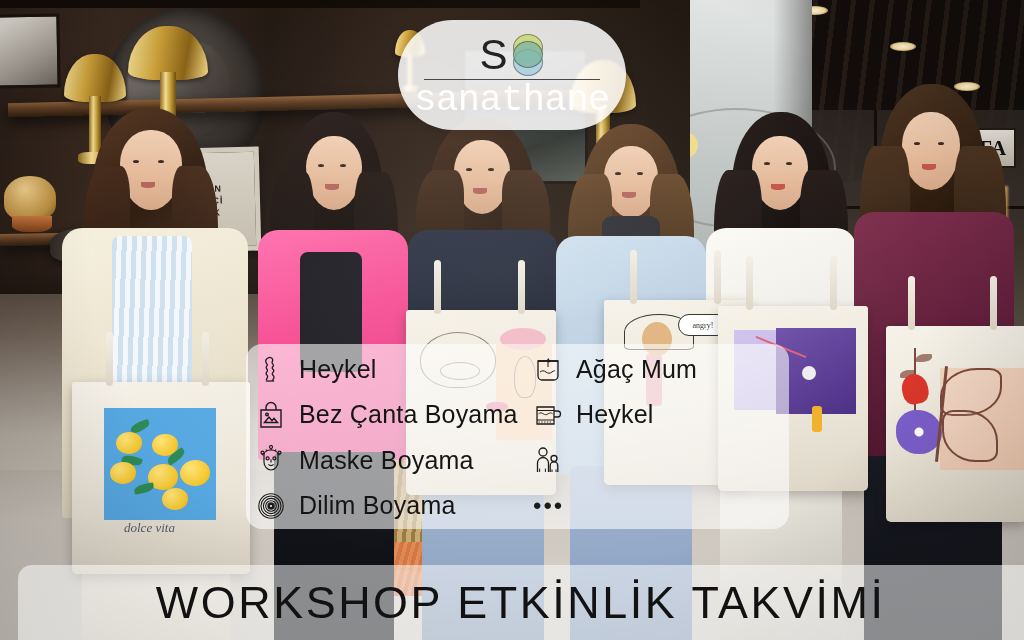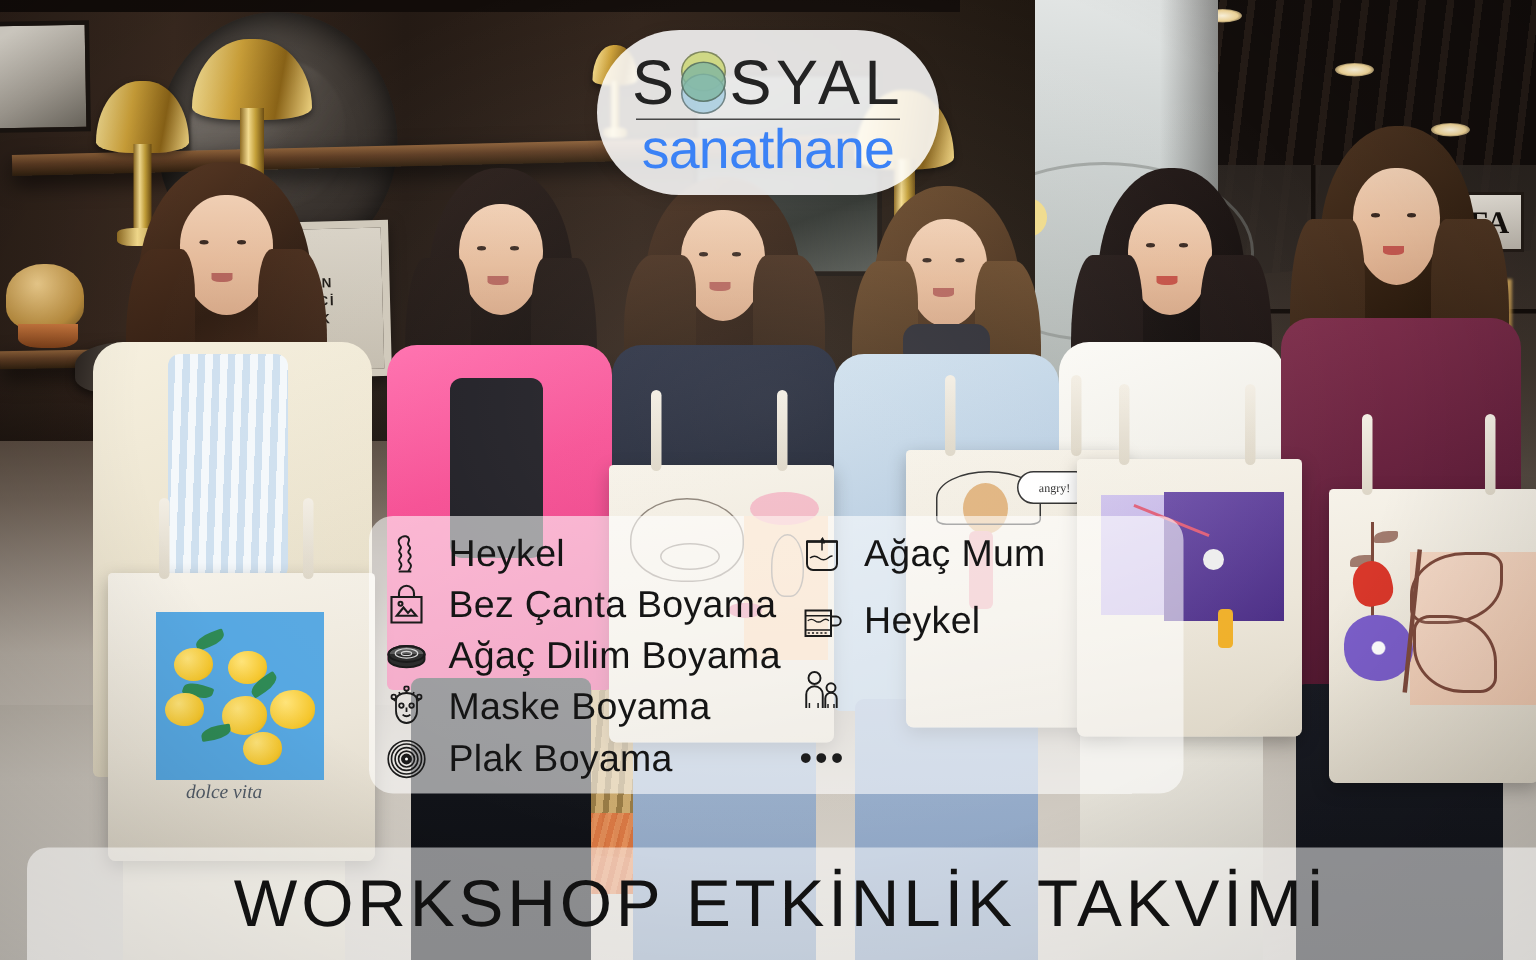--- a/index.html
+++ b/index.html
@@ -318,22 +318,22 @@
     position: absolute; left: 1px; width: 30px; height: 27px; border-radius: 50%;
     border: 1.2px solid rgba(60,70,60,.55);
   }
   .logo-ovals i.top { top: 0; background: rgba(206,216,126,.92); }
   .logo-ovals i.bot { bottom: 0; background: rgba(168,206,225,.85); }
   .logo-ovals i.mid { top: 7.5px; height: 27px; background: rgba(126,181,160,.80); }
   .logo-rule {
     width: 176px; height: 1px; background: #2b2b2b; opacity: .85; margin: 2px 0 1px;
   }
   .logo-sub {
-    font-family: Liberation Sans, sans-serif;
-    font-size: 37px; color: #3b82f6; letter-spacing: -.5px; line-height: 1.05;
+    font-family: Liberation Mono, monospace;
+    font-size: 37px; color: #ffffff; letter-spacing: -.5px; line-height: 1.05;
     font-weight: 400;
   }
 
   
   .list-panel {
     position: absolute; left: 246px; top: 344px; width: 543px; height: 185px;
     background: rgba(255,255,255,.58);
     border-radius: 16px;
     backdrop-filter: blur(.5px);
   }
@@ -605,21 +605,20 @@
   </div>
 
   <div class="logo-pill">
     <div class="logo-top">
       <span class="logo-word thin">S</span>
       <span class="logo-ovals">
         <i class="top"></i>
           <i class="bot"></i>
           <i class="mid"></i>
       </span>
-      <span class="logo-word thin">SYAL</span>
     </div>
     <div class="logo-rule"></div>
     <div class="logo-sub">sanathane</div>
   </div>
 
   <div class="list-panel"></div>
   <div class="list-cols">
 
     <div class="col left">
 
@@ -639,32 +638,20 @@
           <svg viewBox="0 0 30 30" fill="none" stroke="#1b1b1b" stroke-width="1.4">
             <path d="M5 10h20v17H5z"></path>
             <path d="M10 10V7.5a5 5 0 0 1 10 0V10"></path>
             <path d="M8.5 22.5l4.5-5.5 3 3.6 2-2.2 3.5 4.1z"></path>
             <circle cx="11" cy="14.5" r="1.3"></circle>
           </svg>
         </span>
         <span class="label">Bez Çanta Boyama</span>
       </div>
 
-      <div class="row">
-        <span class="ic">
-          <svg viewBox="0 0 30 30" fill="none" stroke="#1b1b1b" stroke-width="1.3">
-            <ellipse cx="15" cy="13" rx="12" ry="5.3" fill="#5a5a5a"></ellipse>
-            <path d="M3 13v3.6c0 2.9 5.4 5.3 12 5.3s12-2.4 12-5.3V13" fill="#2c2c2c"></path>
-            <ellipse cx="15" cy="13" rx="12" ry="5.3"></ellipse>
-            <ellipse cx="15" cy="12.6" rx="7.5" ry="3.1" stroke="#d8d8d8" stroke-width=".8"></ellipse>
-            <ellipse cx="15" cy="12.6" rx="3.4" ry="1.4" stroke="#d8d8d8" stroke-width=".8"></ellipse>
-          </svg>
-        </span>
-        <span class="label">Ağaç Dilim Boyama</span>
-      </div>
 
       <div class="row">
         <span class="ic">
           <svg viewBox="0 0 30 30" fill="none" stroke="#1b1b1b" stroke-width="1.2">
             <path d="M8 10c0-3 3-5 7-5s7 2 7 5v7c0 4.5-3.2 8-7 8s-7-3.5-7-8z"></path>
             <path d="M5.5 8.5l2 1.8M24.5 8.5l-2 1.8M15 3v2.2M10 4.4l1 2M20 4.4l-1 2"></path>
             <circle cx="6.5" cy="7.6" r="1.5"></circle>
               <circle cx="23.5" cy="7.6" r="1.5"></circle>
             <circle cx="15" cy="2" r="1.5"></circle>
             <circle cx="11.6" cy="13.4" r="1.5"></circle>
@@ -680,21 +667,21 @@
         <span class="ic">
           <svg viewBox="0 0 30 30" fill="none" stroke="#1b1b1b" stroke-width="1.1">
             <circle cx="15" cy="15" r="12.2"></circle>
             <circle cx="15" cy="15" r="10"></circle>
             <circle cx="15" cy="15" r="7.6"></circle>
             <circle cx="15" cy="15" r="5.3"></circle>
             <circle cx="15" cy="15" r="3.1" fill="#1b1b1b"></circle>
             <circle cx="15" cy="15" r="1" fill="#fff" stroke="none"></circle>
           </svg>
         </span>
-        <span class="label">Plak Boyama</span>
+        <span class="label">Dilim Boyama</span>
       </div>
     </div>
 
     <div class="col right">
 
 
       <div class="row">
         <span class="ic">
           <svg viewBox="0 0 30 30" fill="none" stroke="#1b1b1b" stroke-width="1.3">
             <path d="M5 7h20v15a4 4 0 0 1-4 4H9a4 4 0 0 1-4-4z"></path>

